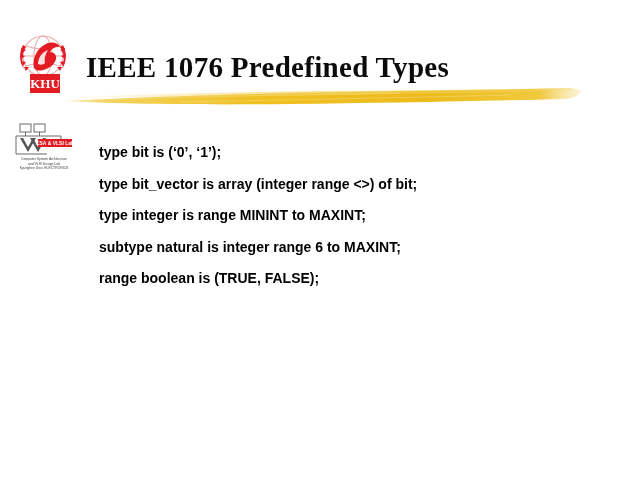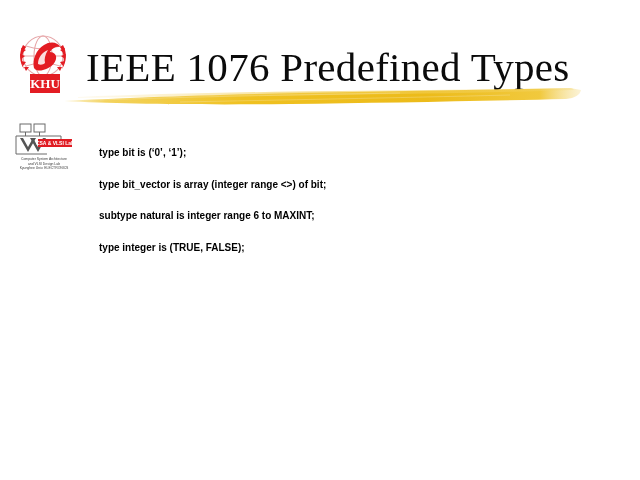--- a/index.html
+++ b/index.html
@@ -27,22 +27,22 @@
     height: 68px;
   }
   #khu-logo svg { display: block; }
 
   
   #title {
     position: absolute;
     left: 86px;
     top: 48px;
     font-family: "Liberation Serif", serif;
-    font-weight: normal;
-    font-size: 41px;
+    font-weight: bold;
+    font-size: 29px;
     line-height: 38px;
     color: #0b0b0b;
     letter-spacing: 0.3px;
     white-space: nowrap;
   }
 
   
   #brush {
     position: absolute;
     left: 60px;
@@ -65,21 +65,21 @@
   
   #body-list {
     position: absolute;
     left: 99px;
     top: 137px;
     width: 520px;
   }
   .code-line {
     font-family: "Liberation Sans", sans-serif;
     font-weight: bold;
-    font-size: 10px;
+    font-size: 14px;
     line-height: 31.5px;
     color: #000000;
     white-space: nowrap;
   }
 </style>
 </head>
 <body>
 
 <div id="slide">
 
@@ -165,17 +165,18 @@
 
       <text x="31" y="38" font-family="Liberation Sans, sans-serif" font-size="3.4" fill="#3d3d3d" text-anchor="middle">Computer System Architecture</text>
       <text x="31" y="42.6" font-family="Liberation Sans, sans-serif" font-size="3.4" fill="#3d3d3d" text-anchor="middle">and VLSI Design Lab</text>
       <text x="31" y="47.2" font-family="Liberation Sans, sans-serif" font-size="3.4" fill="#3d3d3d" text-anchor="middle">Kyunghee Univ. ELECTRONICS</text>
     </svg>
   </div>
 
   <div id="body-list">
     <div class="code-line">type bit is (‘0’, ‘1’);</div>
     <div class="code-line">type bit_vector is array (integer range &lt;&gt;) of bit;</div>
+    <div class="code-line">type integer is range MININT to MAXINT;</div>
     <div class="code-line">subtype natural is integer range 6 to MAXINT;</div>
-    <div class="code-line">type integer is (TRUE, FALSE);</div>
+    <div class="code-line">range boolean is (TRUE, FALSE);</div>
   </div>
 
 </div>
 
 </body></html>

